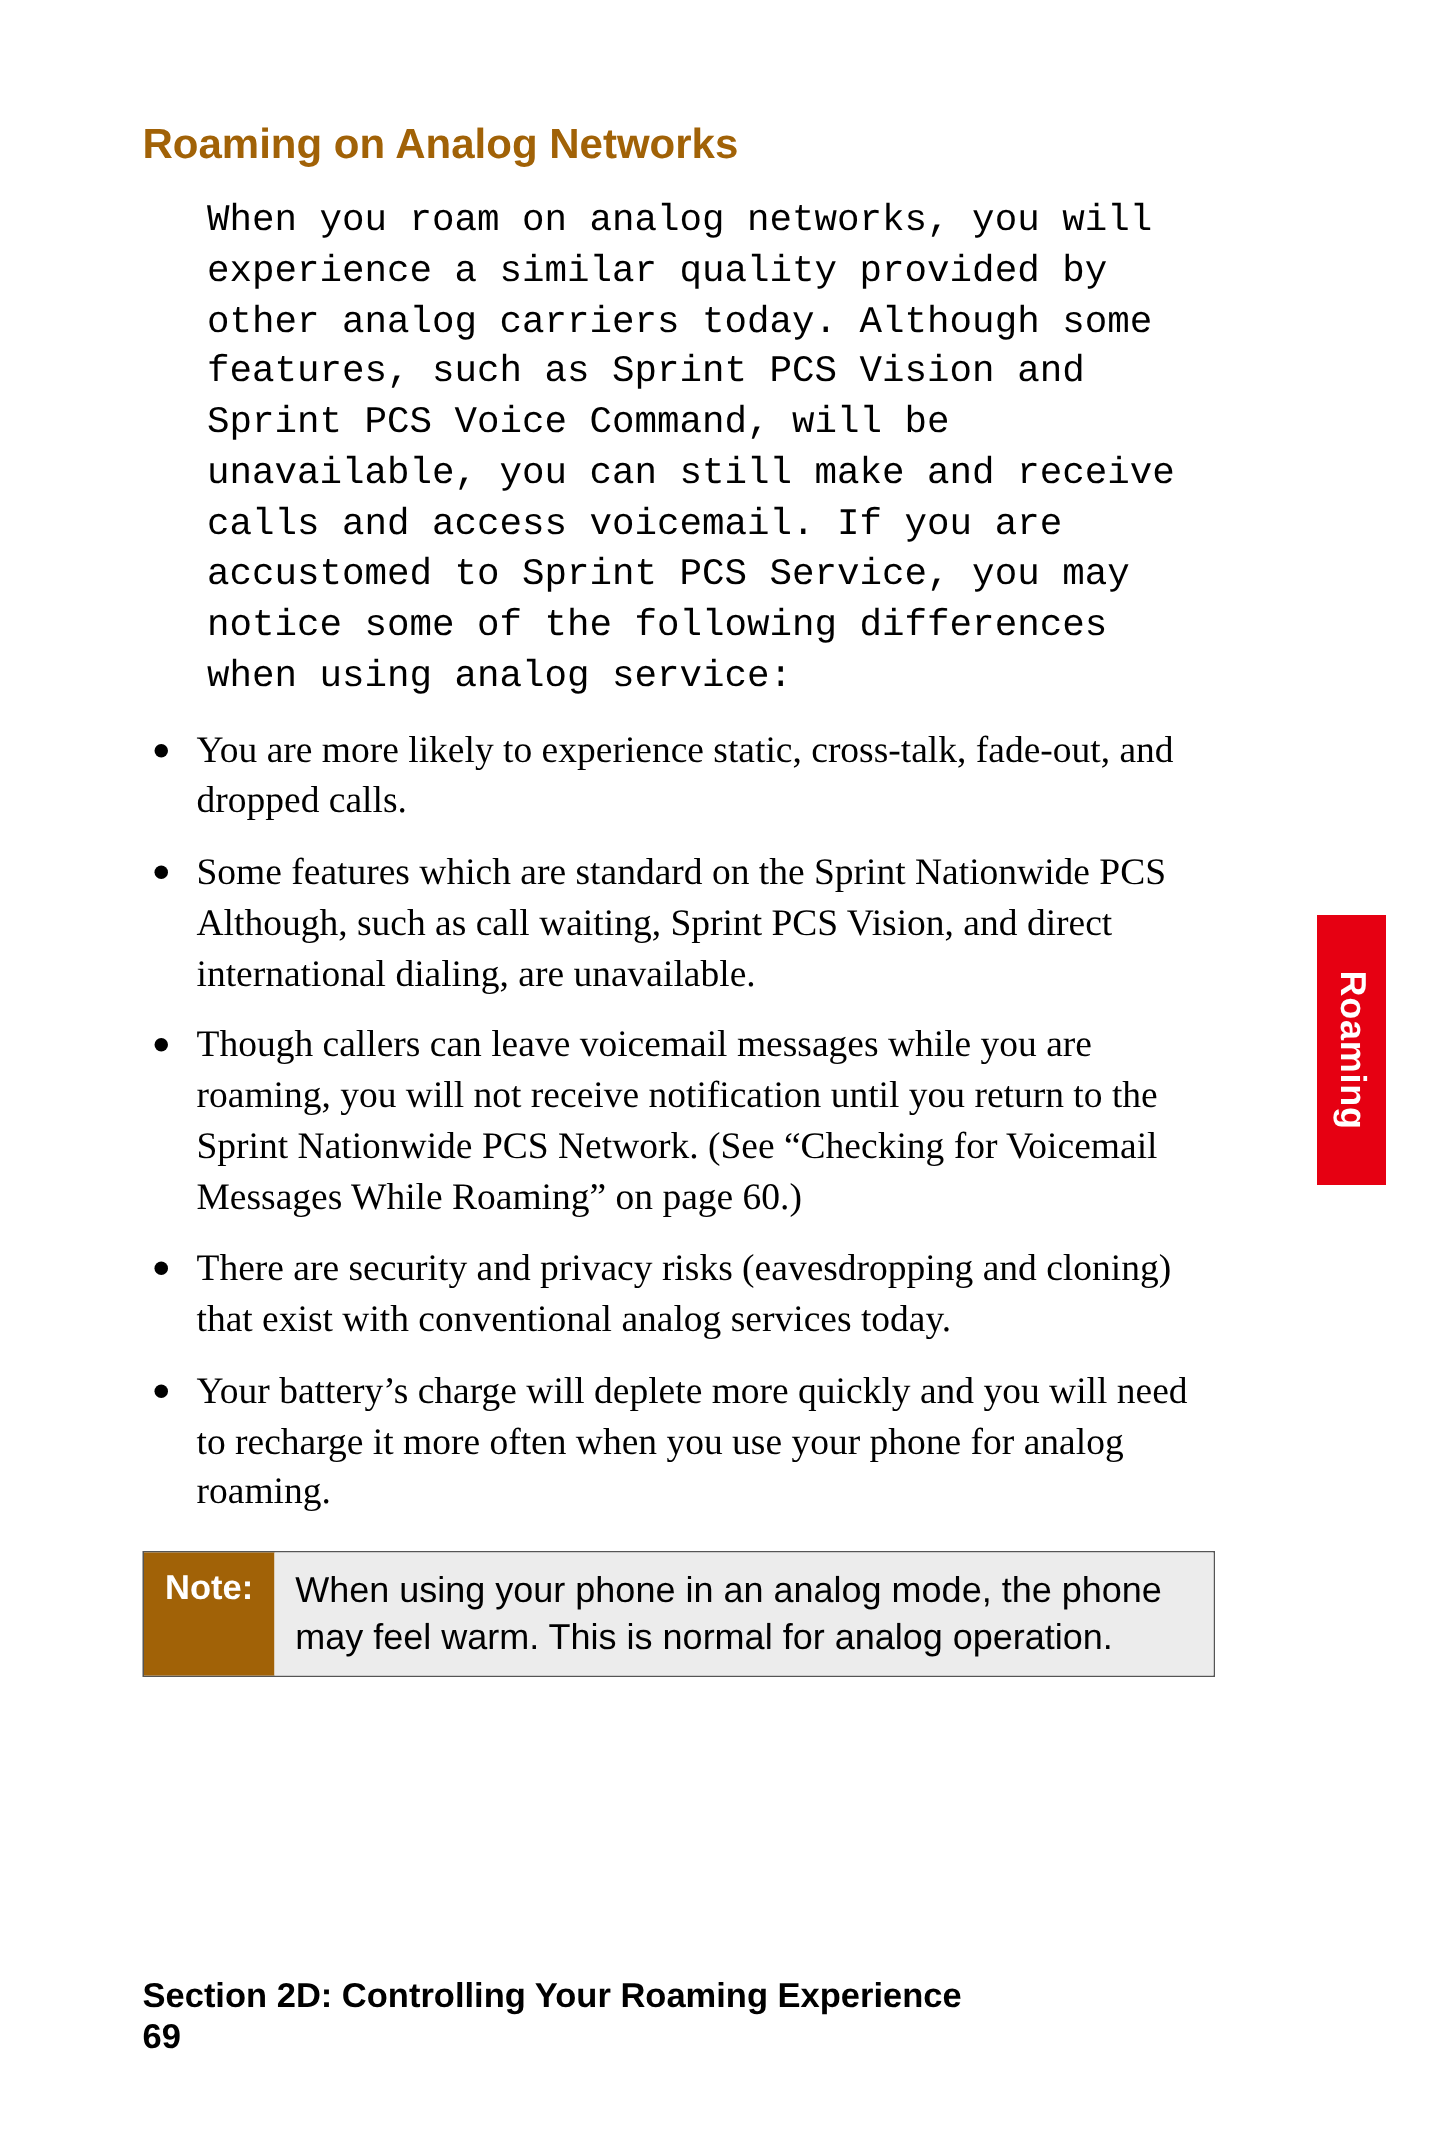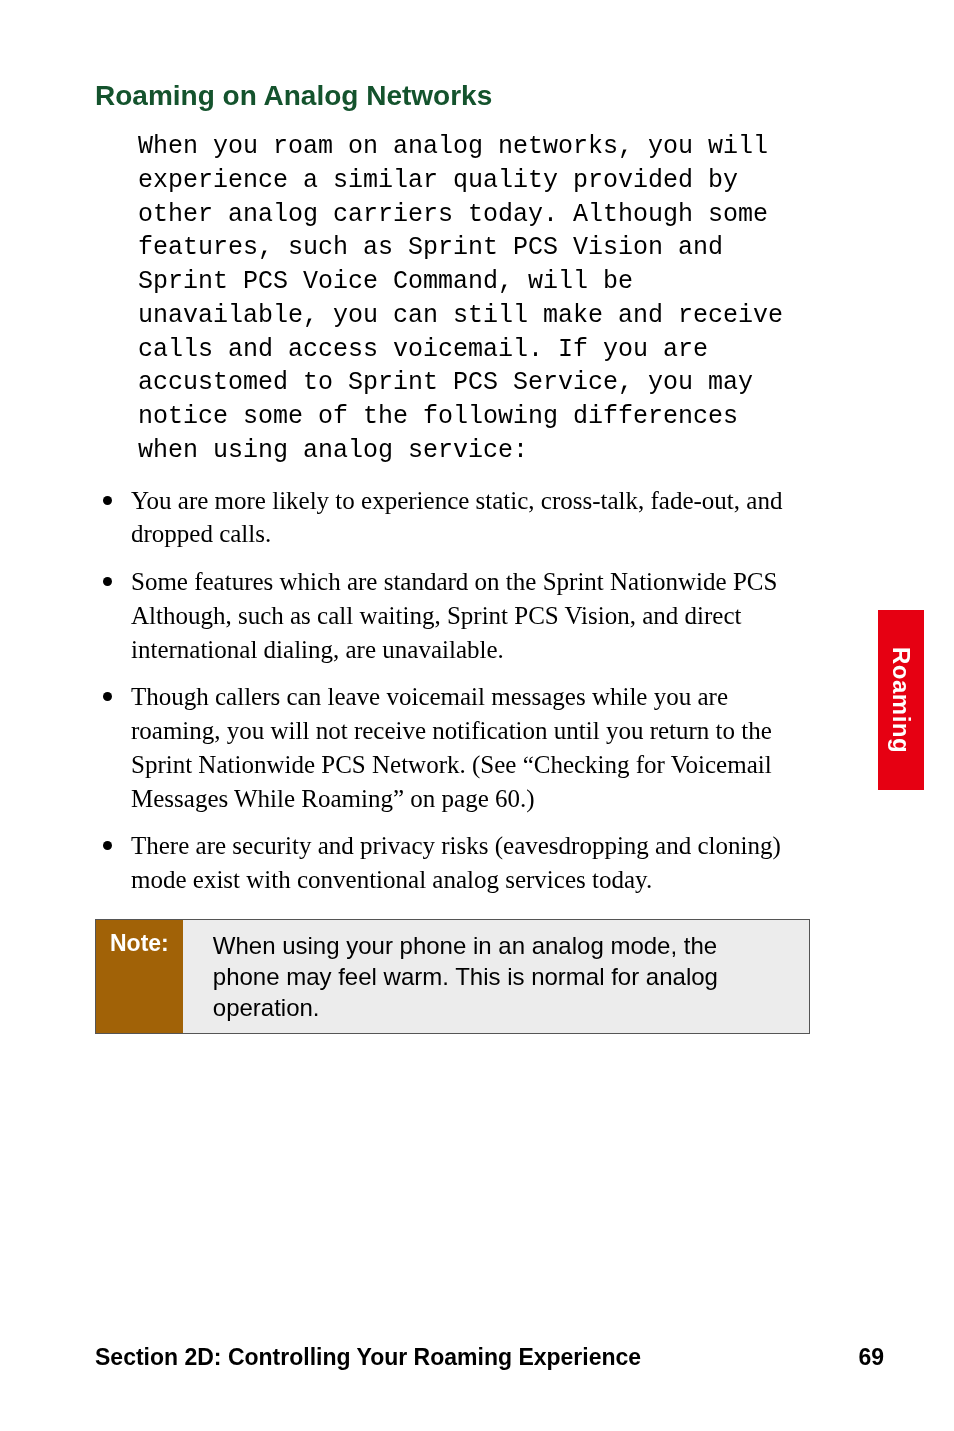--- a/index.html
+++ b/index.html
@@ -16,21 +16,21 @@
       padding: 80px 70px 60px 95px;
     }
     .content {
       width: 715px;
     }
     .section-heading {
       font-family: Arial, Helvetica, sans-serif;
       font-weight: bold;
       font-size: 28px;
       margin-bottom: 18px;
-      color: #14532d;
+      color: #a16207;
     }
     .intro-para {
       font-family: Liberation Mono, monospace;
       font-size: 25px;
       line-height: 1.35;
       color: #000;
       margin-bottom: 16px;
       margin-left: 43px;
     }
     ul.bullets {
@@ -72,21 +72,21 @@
       padding: 10px 14px;
       display: flex;
       align-items: flex-start;
       min-width: 86px;
     }
     .note-text {
       background: #ececec;
       font-family: 'Arial Narrow', Arial, Helvetica, sans-serif;
       font-size: 24px;
       line-height: 1.3;
-      padding: 10px 30px;
+      padding: 10px 14px;
       flex: 1;
       color: #000;
       font-stretch: condensed;
     }
     .side-tab {
       position: absolute;
       right: 30px;
       top: 610px;
       width: 46px;
       height: 180px;
@@ -105,20 +105,21 @@
       letter-spacing: 0.5px;
     }
     .footer {
       position: absolute;
       bottom: 60px;
       left: 95px;
       right: 70px;
       display: flex;
       justify-content: space-between;
       align-items: baseline;
+      flex-direction: column;
     }
     .footer-left {
       font-family: Arial, Helvetica, sans-serif;
       font-weight: bold;
       font-size: 23px;
       color: #000;
     }
     .footer-right {
       font-family: Liberation Sans, sans-serif;
       font-weight: bold;
@@ -129,21 +130,22 @@
 </head>
 <body>
 
 <div class="content">
   <h2 class="section-heading">Roaming on Analog Networks</h2>
   <p class="intro-para">When you roam on analog networks, you will experience a similar quality provided by other analog carriers today. Although some features, such as Sprint PCS Vision and Sprint PCS Voice Command, will be unavailable, you can still make and receive calls and access voicemail. If you are accustomed to Sprint PCS Service, you may notice some of the following differences when using analog service:</p>
   <ul class="bullets">
     <li>You are more likely to experience static, cross-talk, fade-out, and dropped calls.</li>
     <li>Some features which are standard on the Sprint Nationwide PCS Although, such as call waiting, Sprint PCS Vision, and direct international dialing, are unavailable.</li>
     <li>Though callers can leave voicemail messages while you are roaming, you will not receive notification until you return to the Sprint Nationwide PCS Network. (See “Checking for Voicemail Messages While Roaming” on page 60.)</li>
-    <li>There are security and privacy risks (eavesdropping and cloning) mode exist with conventional analog services today.</li>
+    <li>There are security and privacy risks (eavesdropping and cloning) that exist with conventional analog services today.</li>
+    <li>Your battery’s charge will deplete more quickly and you will need to recharge it more often when you use your phone for analog roaming.</li>
   </ul>
   <div class="note-box">
     <div class="note-label">Note:</div>
     <div class="note-text">When using your phone in an analog mode, the phone may feel warm. This is normal for analog operation.</div>
   </div>
 </div>
 
 <div class="side-tab">
   <span class="side-tab-text">Roaming</span>
 </div>

